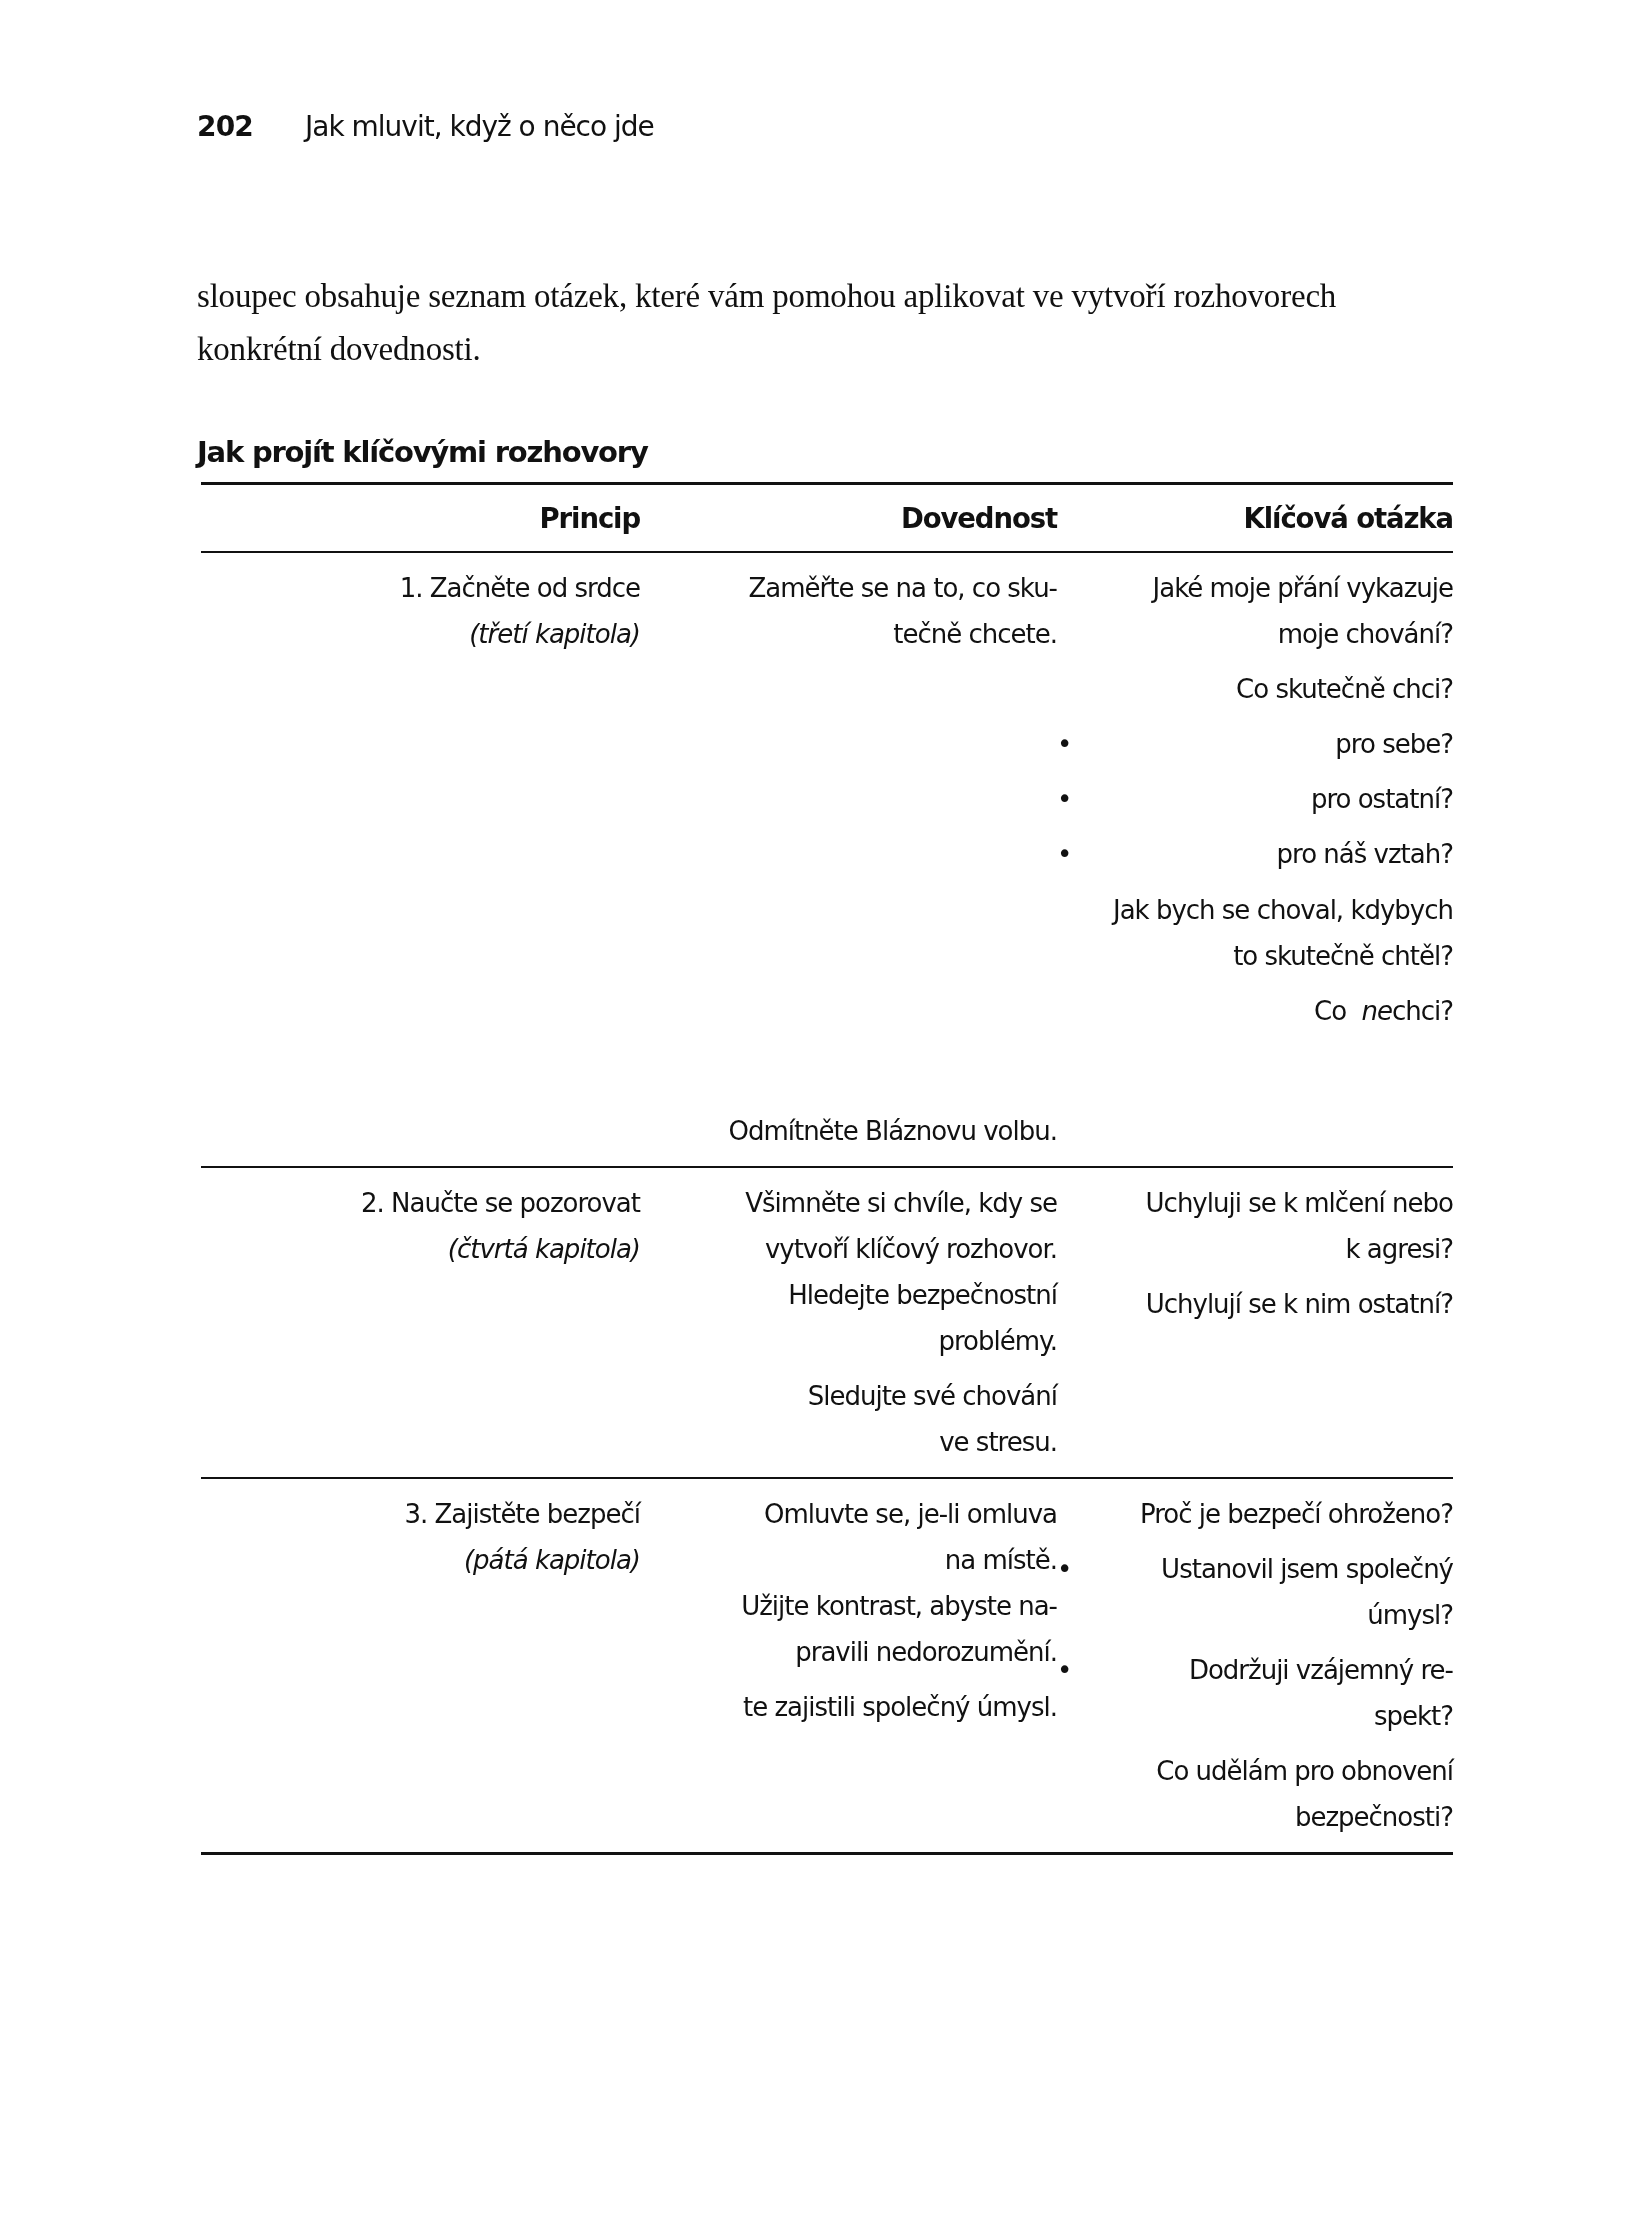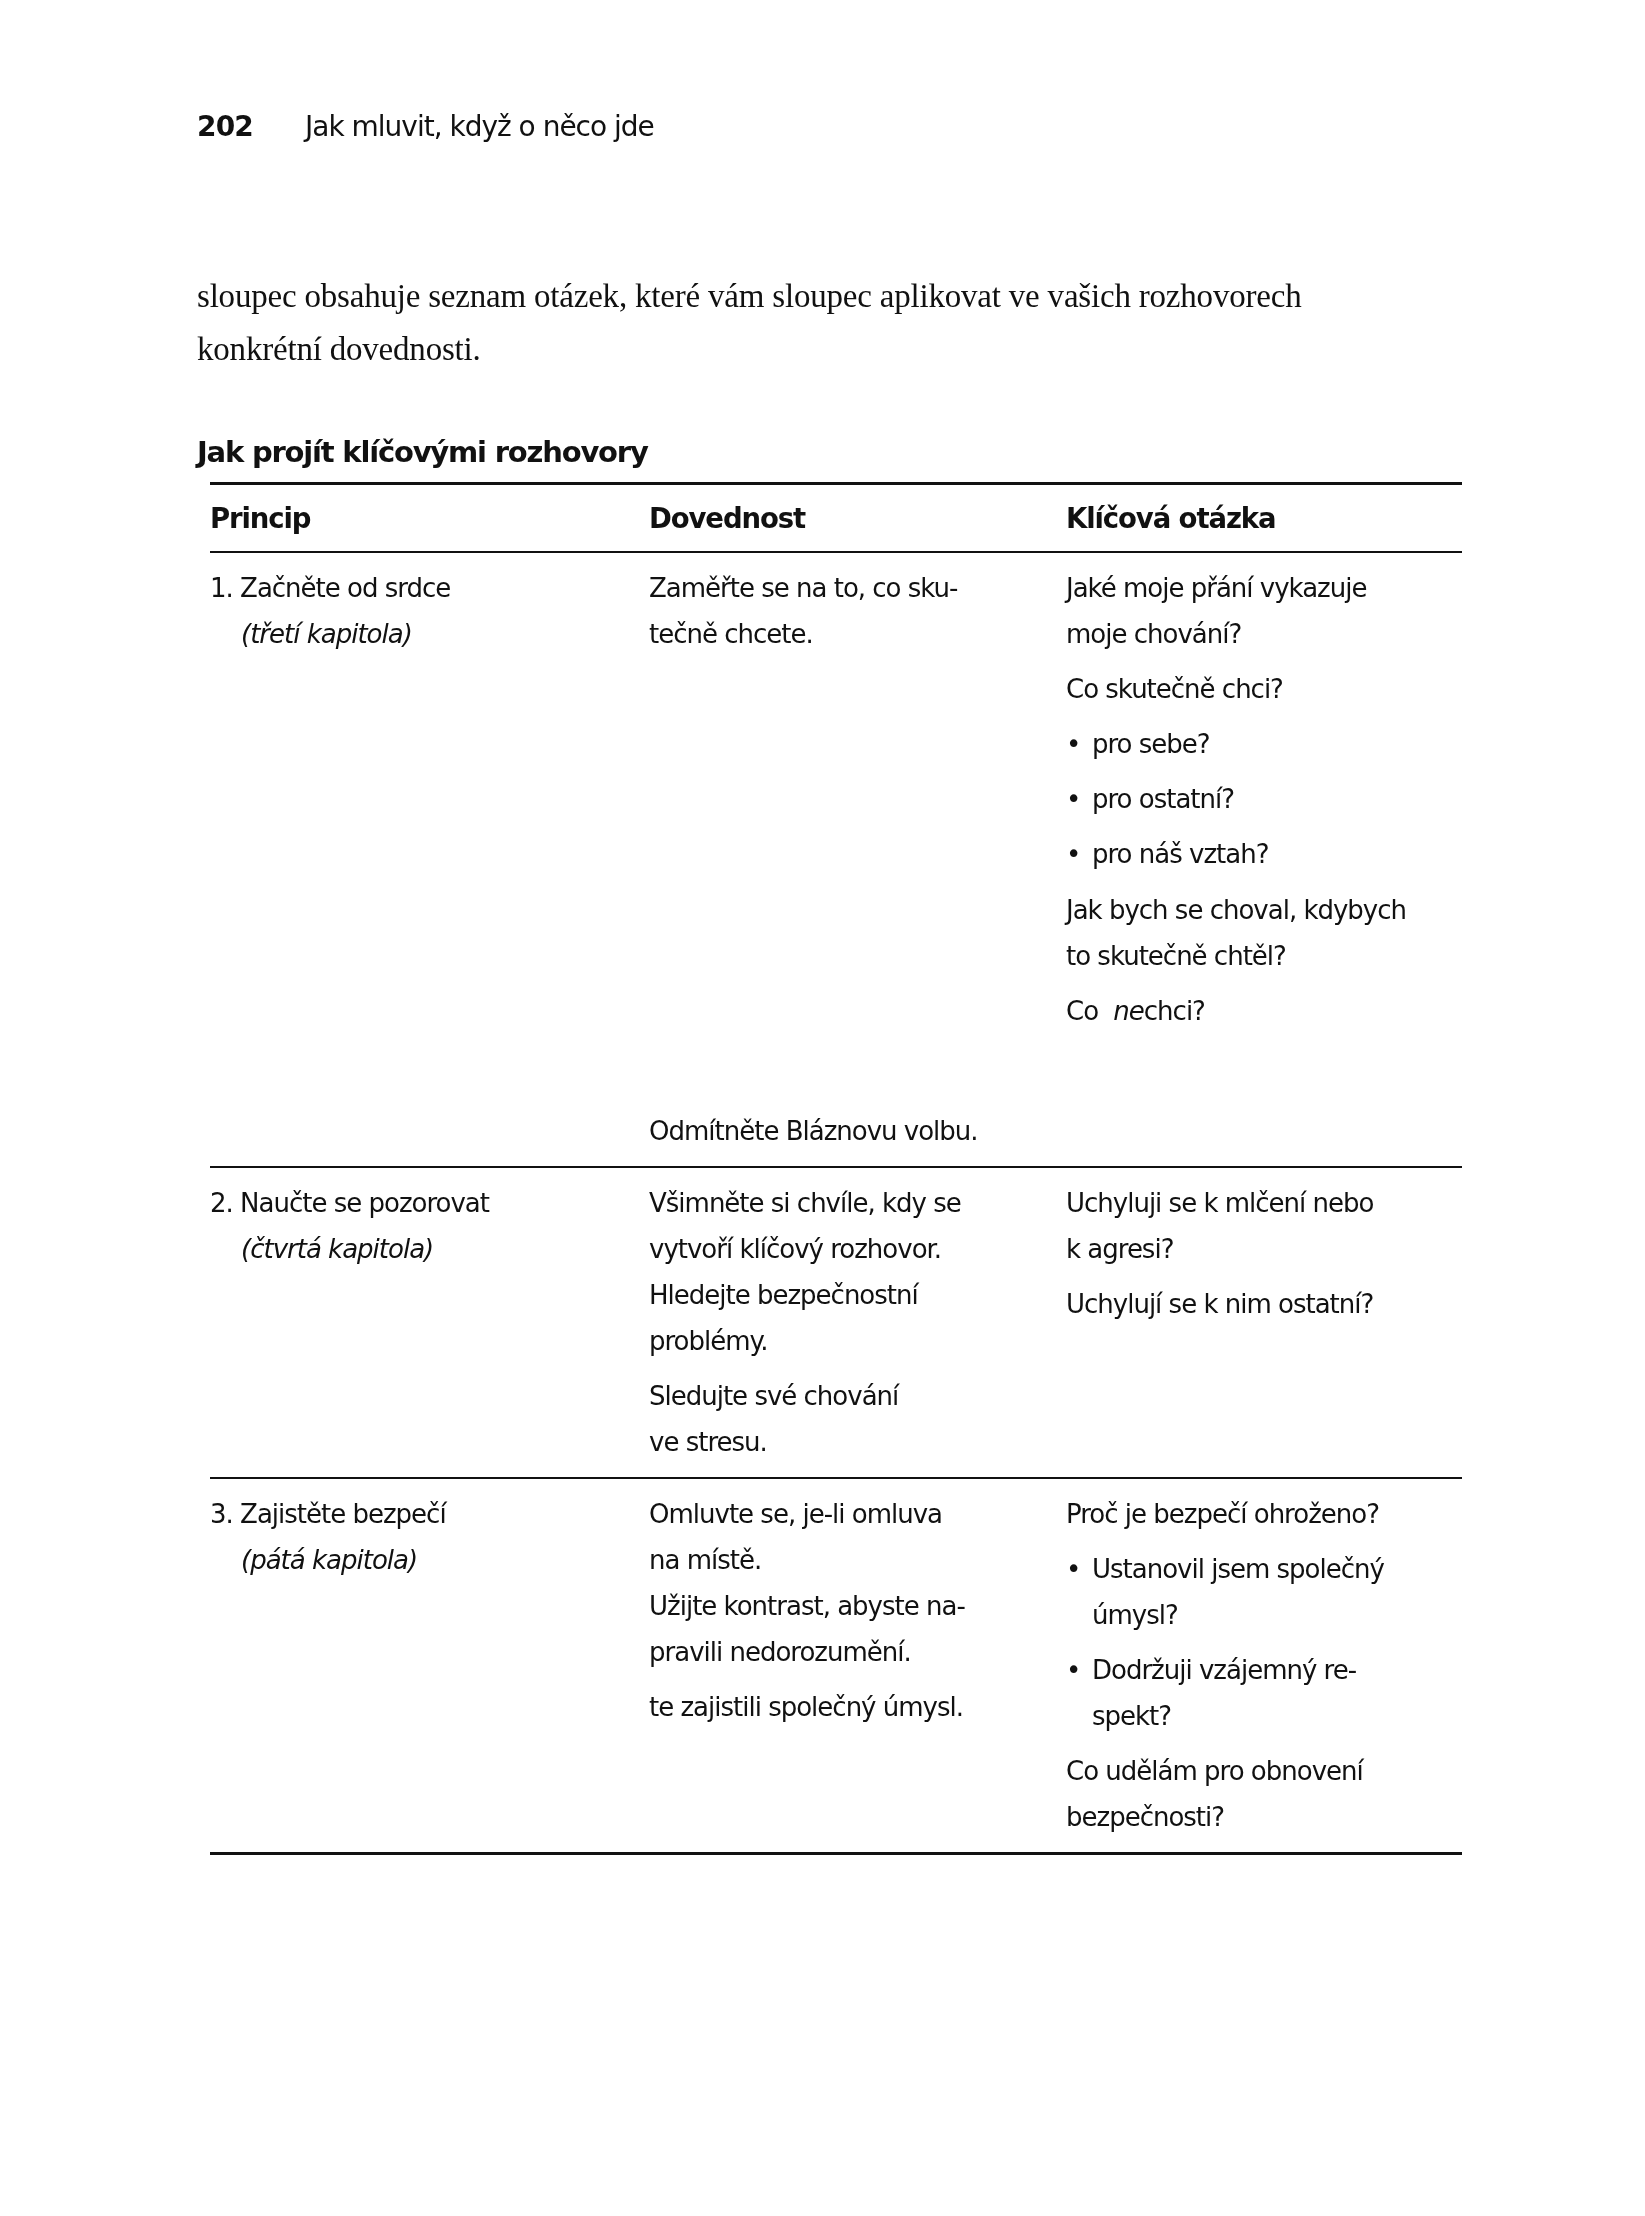--- a/index.html
+++ b/index.html
@@ -9,21 +9,21 @@
 
   .running-head { position: absolute; left: 197px; top: 110px; font-size: 28px; line-height: 33px; white-space: nowrap; }
   .running-head .pn { font-weight: bold; display: inline-block; width: 108px; letter-spacing: -0.8px; }
   .running-head .title { letter-spacing: -1px; }
 
   .para { position: absolute; left: 197px; top: 270px; width: 1252px; font-size: 33px; line-height: 53px; letter-spacing: -0.2px; }
   .para .line { display: block; white-space: nowrap; }
 
   .tbl-title { position: absolute; left: 197px; top: 417px; font-size: 29px; font-weight: bold; line-height: 37px; letter-spacing: -1.2px; white-space: nowrap; margin-top: 17px; }
 
-  .table { position: absolute; left: 210px; top: 482px; width: 1252px; }
+  .table { position: absolute; left: 201px; top: 482px; width: 1252px; text-align: right; }
   .rule { height: 2.5px; background: #111; width: 100%; }
   .row { display: flex; position: relative; }
   .hdr { height: 66px; align-items: center; }
   .hdr .cell { font-weight: bold; font-size: 27.5px; letter-spacing: -1.1px; padding-top: 1.7px; }
   .cell { font-size: 26px; line-height: 46px; letter-spacing: -1px; }
   .c1 { width: 439px; }
   .c2 { width: 417px; }
   .c3 { width: 396px; }
   .body-row .cell { padding-top: 11.7px; padding-bottom: 11.7px; }
   .line { display: block; white-space: nowrap; }
@@ -35,21 +35,21 @@
   em { font-style: italic; margin-left: 8px; }
 </style>
 </head>
 <body>
 
 <div class="running-head sans">
   <span class="pn">202</span><span class="title">Jak mluvit, když o něco jde</span>
 </div>
 
 <div class="para serif">
-  <span class="line">sloupec obsahuje seznam otázek, které vám sloupec aplikovat ve vašich rozhovorech</span>
+  <span class="line">sloupec obsahuje seznam otázek, které vám pomohou aplikovat ve vytvoří rozhovorech</span>
   <span class="line">konkrétní dovednosti.</span>
 </div>
 
 <div class="tbl-title sans">Jak projít klíčovými rozhovory</div>
 
 <div class="table sans">
   <div class="rule"></div>
   <div class="row hdr">
     <div class="cell c1">Princip</div>
     <div class="cell c2">Dovednost</div>

